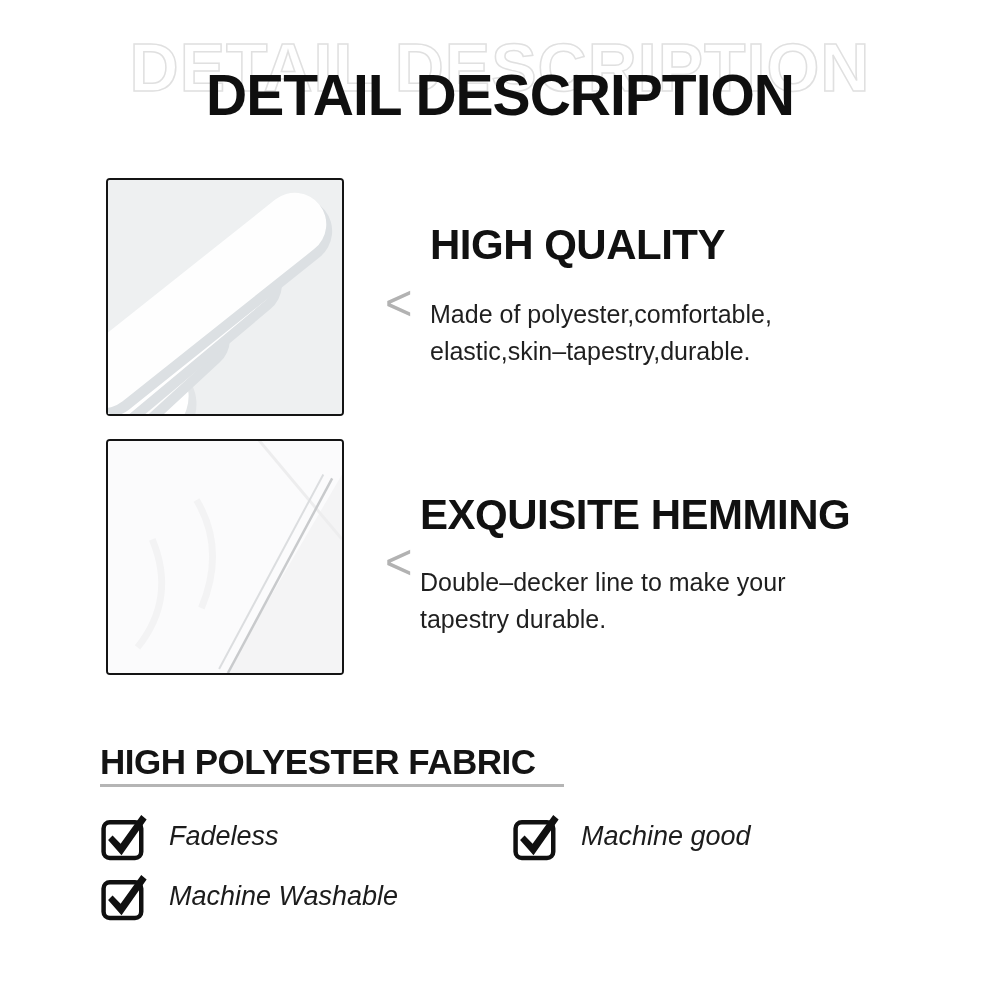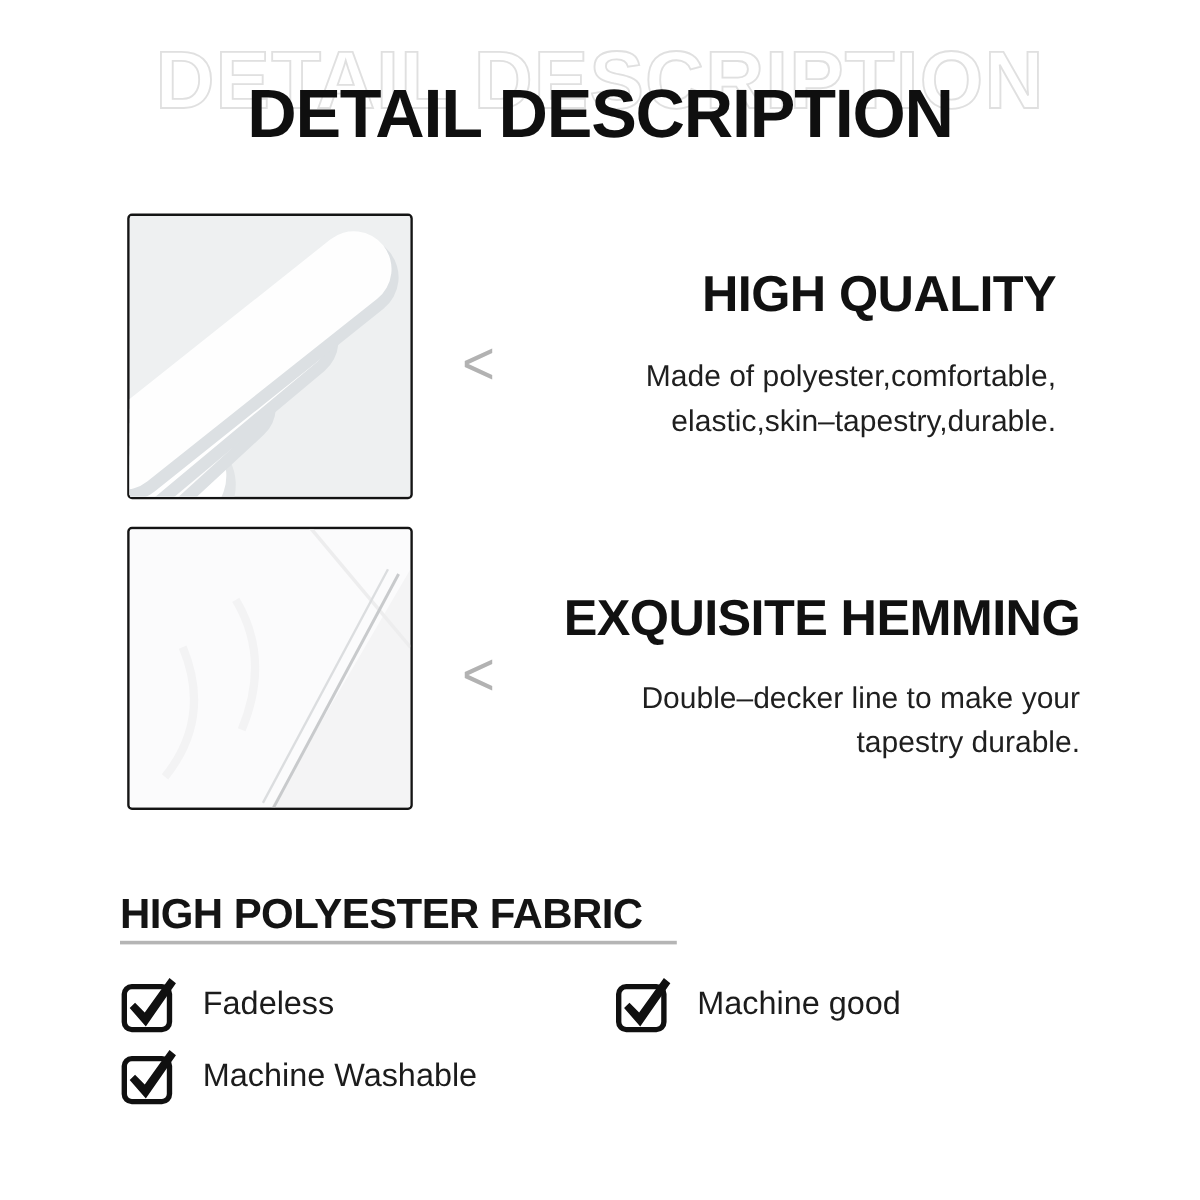--- a/index.html
+++ b/index.html
@@ -58,21 +58,21 @@
     color: #b2b2b2;
     font-size: 47px;
     line-height: 1;
     font-weight: 400;
     transform: scaleY(1.08);
   }
   .chevron.one { left: 385px; top: 279px; }
   .chevron.two { left: 385px; top: 538px; }
 
   
-  .sec-text { position: absolute; text-align: right; }
+  .sec-text { position: absolute; text-align: left; }
   .sec-text.one { left: 430px; top: 224px; width: 450px; }
   .sec-text.two { left: 420px; top: 494px; width: 480px; }
   .sec-heading {
     margin: 0;
     font-size: 42px;
     font-weight: 700;
     letter-spacing: -0.5px;
     line-height: 1;
     color: #111111;
     white-space: nowrap;
@@ -104,21 +104,21 @@
   }
   .features {
     position: absolute;
     left: 100px; top: 806px;
     width: 830px;
     display: grid;
     grid-template-columns: 412px 1fr;
     grid-auto-rows: 60px;
     align-items: center;
   }
-  .feature { display: flex; align-items: center; }
+  .feature { display: flex; align-items: center; font-style: italic; }
   .feature svg { width: 52px; height: 49px; flex: 0 0 auto; }
   .feature-label {
     margin-left: 17px;
     font-size: 27px;
     color: #1c1c1c;
     white-space: nowrap;
   }
 </style>
 </head>
 <body>

